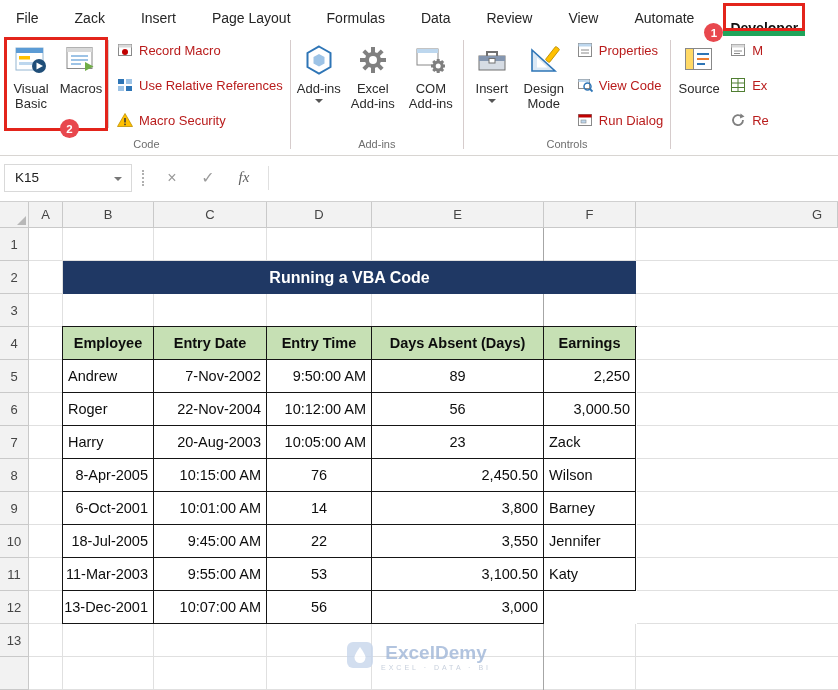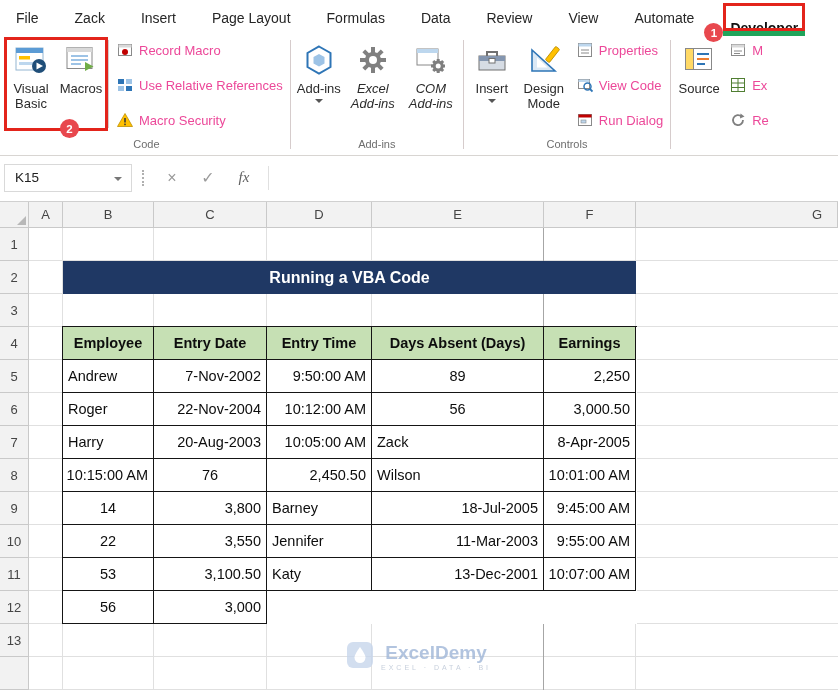--- a/index.html
+++ b/index.html
@@ -34,29 +34,29 @@
   .rgroup { display:flex; flex-direction:column; }
   .group-body { position:relative; display:flex; align-items:flex-start; margin-top:2px; flex:1; }
   .group-label { text-align:center; font-size:11px; color:#6e6e6e; padding-bottom:5px; }
   .sep { width:1px; background:#d6cccc; margin:4px 3px 6px; align-self:stretch; }
   .sep-inner { height:88px; margin:2px 2px; align-self:flex-start; }
 
   .rbtn-lg {
     display:flex; flex-direction:column; align-items:center; width:50px;
     padding-top:5px; font-size:13px; line-height:15px; color:#2b2b2b; text-align:center;
   }
-  .rbtn-lg.w58 { width:58px;font-style:italic; }
+  .rbtn-lg.w58 { width:58px; }
   .rbtn-lg.w54 { width:54px; }
   .ric { height:34px; display:flex; align-items:center; justify-content:center; margin-bottom:4px; }
   .caret-down { width:0; height:0; border-left:4px solid transparent; border-right:4px solid transparent;
     border-top:4px solid #555; margin-top:3px; }
 
   .small-col { display:flex; flex-direction:column; justify-content:space-between;
     height:86px; margin:4px 4px 0 6px; }
-  .rbtn-sm { display:flex; align-items:center; gap:6px; font-size:13px; color:#ec4899; white-space:nowrap; }
+  .rbtn-sm { display:flex; align-items:center; gap:6px; font-size:13px; color:#b91c1c; white-space:nowrap; }
   .ric-sm { width:16px; height:16px; display:inline-flex; }
 
   .code-anno { position:absolute; left:-2px; top:-1px; width:104px; height:94px;
     border:3px solid #e3241b; pointer-events:none; z-index:15; }
   .badge-2 { left:54px; top:81px; }
 
   
   .formula-bar {
     height:46px; background:#fff; border-bottom:1px solid #d0d0d0;
     display:flex; align-items:center; padding:6px 0 8px 4px;
@@ -405,26 +405,28 @@
         <div class="tcell ac">89</div>
         <div class="tcell ar">2,250</div>
         <div class="tcell al">Roger</div>
         <div class="tcell ar">22-Nov-2004</div>
         <div class="tcell ar">10:12:00 AM</div>
         <div class="tcell ac">56</div>
         <div class="tcell ar">3,000.50</div>
         <div class="tcell al">Harry</div>
         <div class="tcell ar">20-Aug-2003</div>
         <div class="tcell ar">10:05:00 AM</div>
+        <div class="tcell ac">23</div>
         <div class="tcell al">Zack</div>
         <div class="tcell ar">8-Apr-2005</div>
         <div class="tcell ar">10:15:00 AM</div>
         <div class="tcell ac">76</div>
         <div class="tcell ar">2,450.50</div>
         <div class="tcell al">Wilson</div>
+        <div class="tcell ar">6-Oct-2001</div>
         <div class="tcell ar">10:01:00 AM</div>
         <div class="tcell ac">14</div>
         <div class="tcell ar">3,800</div>
         <div class="tcell al">Barney</div>
         <div class="tcell ar">18-Jul-2005</div>
         <div class="tcell ar">9:45:00 AM</div>
         <div class="tcell ac">22</div>
         <div class="tcell ar">3,550</div>
         <div class="tcell al">Jennifer</div>
         <div class="tcell ar">11-Mar-2003</div>

